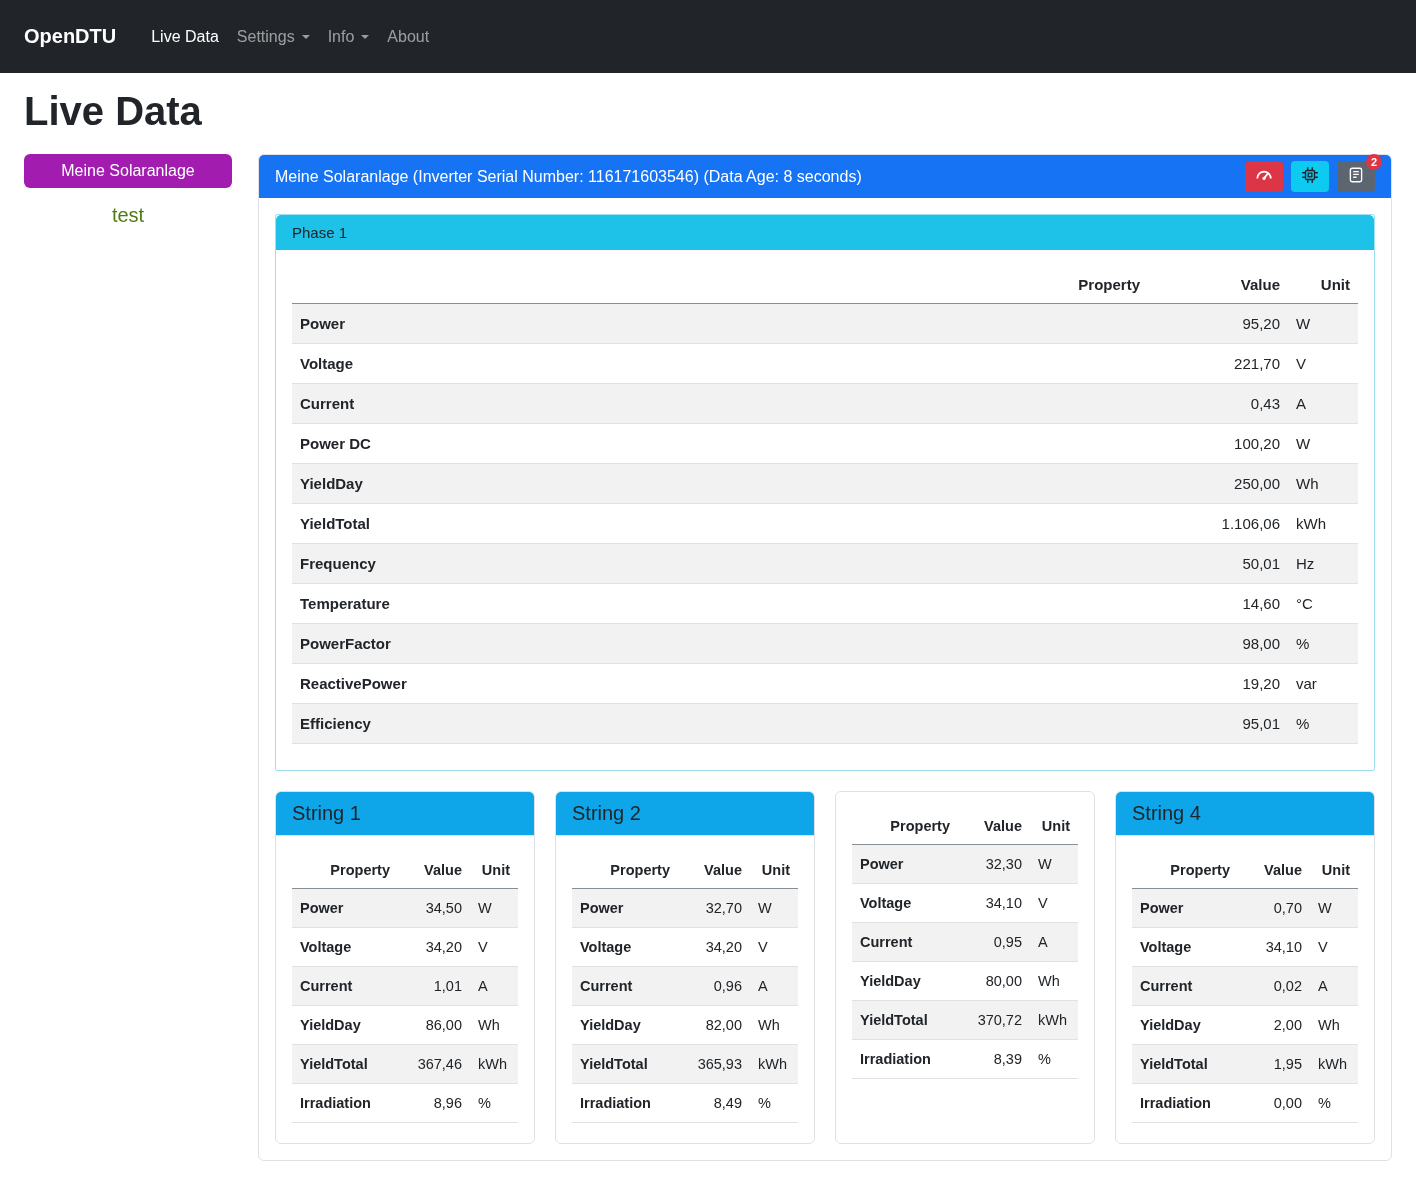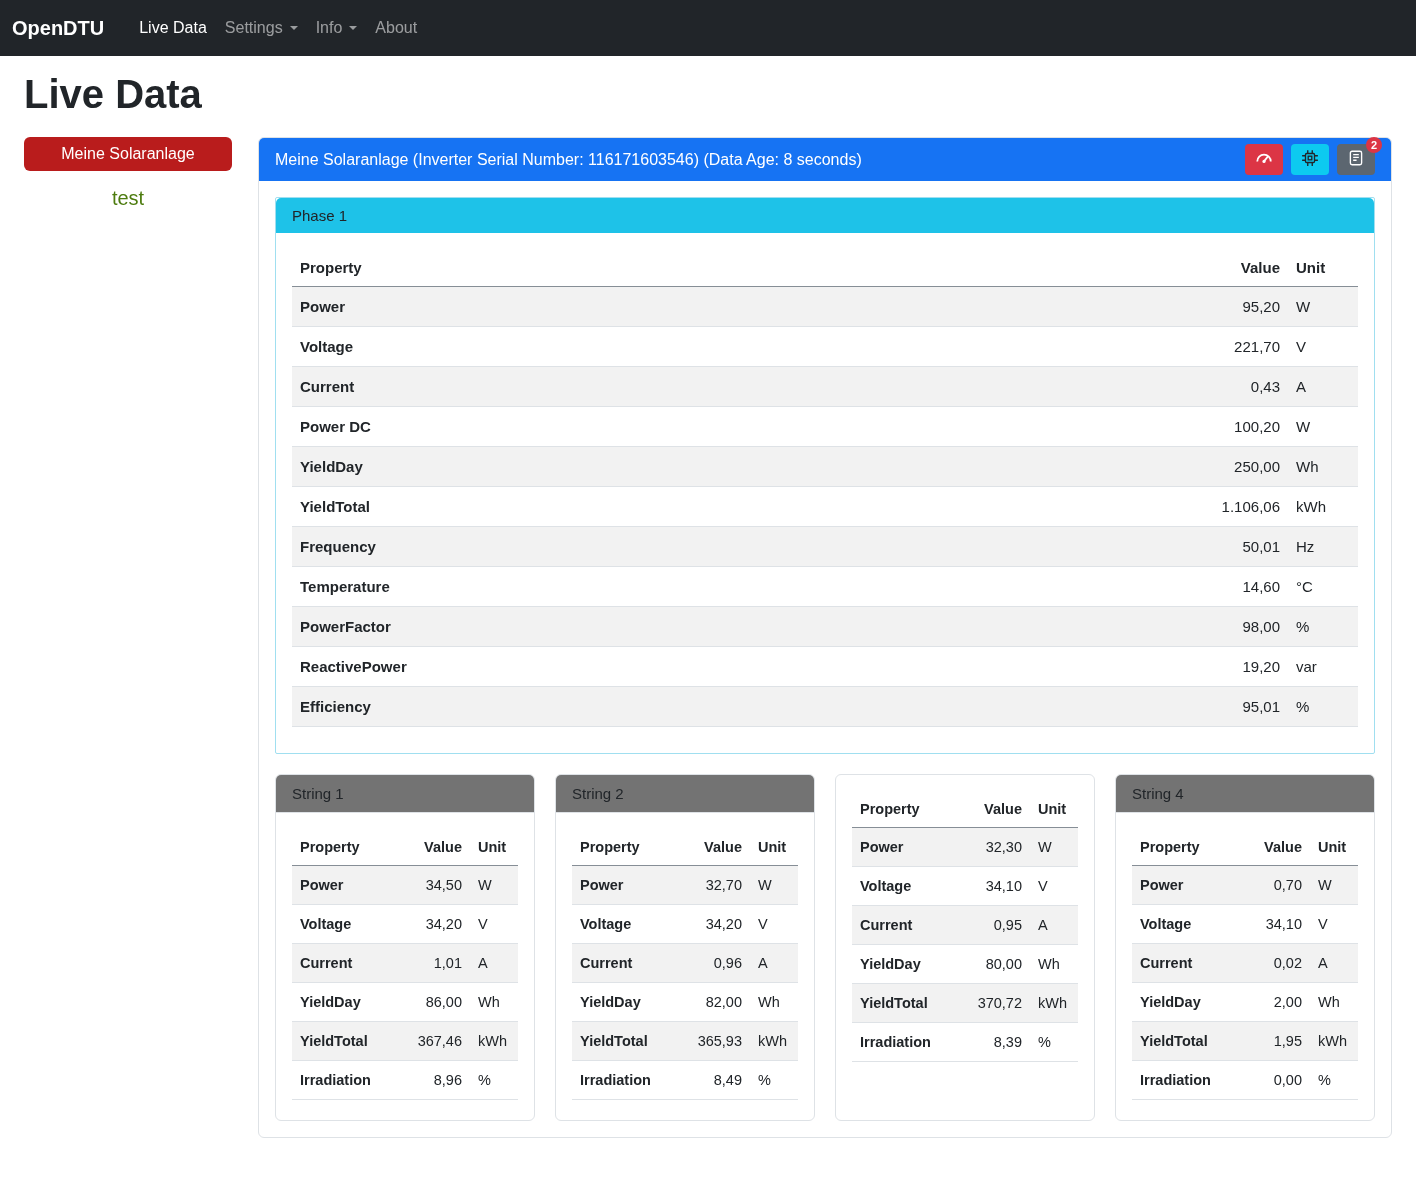--- a/index.html
+++ b/index.html
@@ -5,23 +5,23 @@
   * { box-sizing: border-box; }
   html,body { margin:0; padding:0; }
   body {
     width:1416px; height:1200px;
     font-family:"Liberation Sans", sans-serif;
     background:#ffffff; color:#212529;
   }
 
   
   .navbar {
-    height:56px; background:#212529;
+    height:73px; background:#212529;
     display:flex; align-items:center;
-    padding:0 12px;
+    padding:0 24px;
   }
   .brand { color:#fff; font-size:20px; font-weight:600; margin-right:26px; cursor:pointer; }
   .nav-link {
     color:rgba(255,255,255,0.55); font-size:16px;
     padding:8px 9px; text-decoration:none; cursor:pointer;
     display:inline-flex; align-items:center;
   }
   .nav-link.active { color:#ffffff; }
   .caret {
     display:inline-block; margin-left:7px;
@@ -32,21 +32,21 @@
 
   
   .container { padding:0 24px; }
   h1.page-title { font-size:40px; font-weight:700; margin:16px 0 20px; }
 
   .layout { display:flex; align-items:flex-start; gap:26px; }
 
   
   .sidebar { width:208px; flex:none; }
   .inv-btn {
-    width:100%; background:#b91c1c; border:none; color:#fff;
+    width:100%; background:#a21caf; border:none; color:#fff;
     font-size:16px; font-family:inherit; padding:8px 0;
     border-radius:6px; cursor:pointer;
   }
   .test-link {
     display:block; text-align:center; margin-top:16px;
     color:#4d7c0f; font-size:20px; text-decoration:none; cursor:pointer;
   }
 
   
   .panel {
@@ -77,39 +77,39 @@
   
   .phase-card { border:1px solid #a0dff0; border-radius:2px; }
   .phase-header {
     background:#1ec2e8; color:#212529; font-size:15px;
     padding:9px 16px; border-radius:5px 5px 0 0;
   }
   .phase-body { padding:16px 16px 26px; }
 
   
   table { width:100%; border-collapse:collapse; font-size:15px; }
-  th { text-align:left; font-weight:700; padding:10px 8px; border-bottom:1px solid #868e96; }
+  th { text-align:right; font-weight:700; padding:10px 8px; border-bottom:1px solid #868e96; }
   th.col-val { text-align:right; }
   td { padding:11px 8px; border-bottom:1px solid #dee2e6; }
   tbody tr:nth-child(odd) { background:#f2f2f2; }
   .td-prop { font-weight:700; }
   .td-val { text-align:right; }
 
   .phase-table th.col-val, .phase-table .td-val { width:140px; }
   .phase-table th.col-unit, .phase-table .td-unit { width:70px; }
 
   
   .string-grid {
     display:grid; grid-template-columns:repeat(4,1fr);
     gap:20px; margin-top:20px;
   }
   .string-card { border:1px solid #dee2e6; border-radius:6px; background:#fff; }
   .string-header {
-    padding:10px 16px; font-size:15px;
-    border-bottom:1px solid #dee2e6; background:#737373;
+    padding:10px 16px; font-size:20px;
+    border-bottom:1px solid #dee2e6; background:#0ea5e9;
     border-radius:5px 5px 0 0;
   }
   .string-body { padding:16px 16px 20px; }
   .string-table { font-size:14.5px; }
   .string-table th.col-val, .string-table .td-val { width:72px; }
   .string-table th.col-unit, .string-table .td-unit { width:48px; }
 </style>
 </head>
 <body>
 

